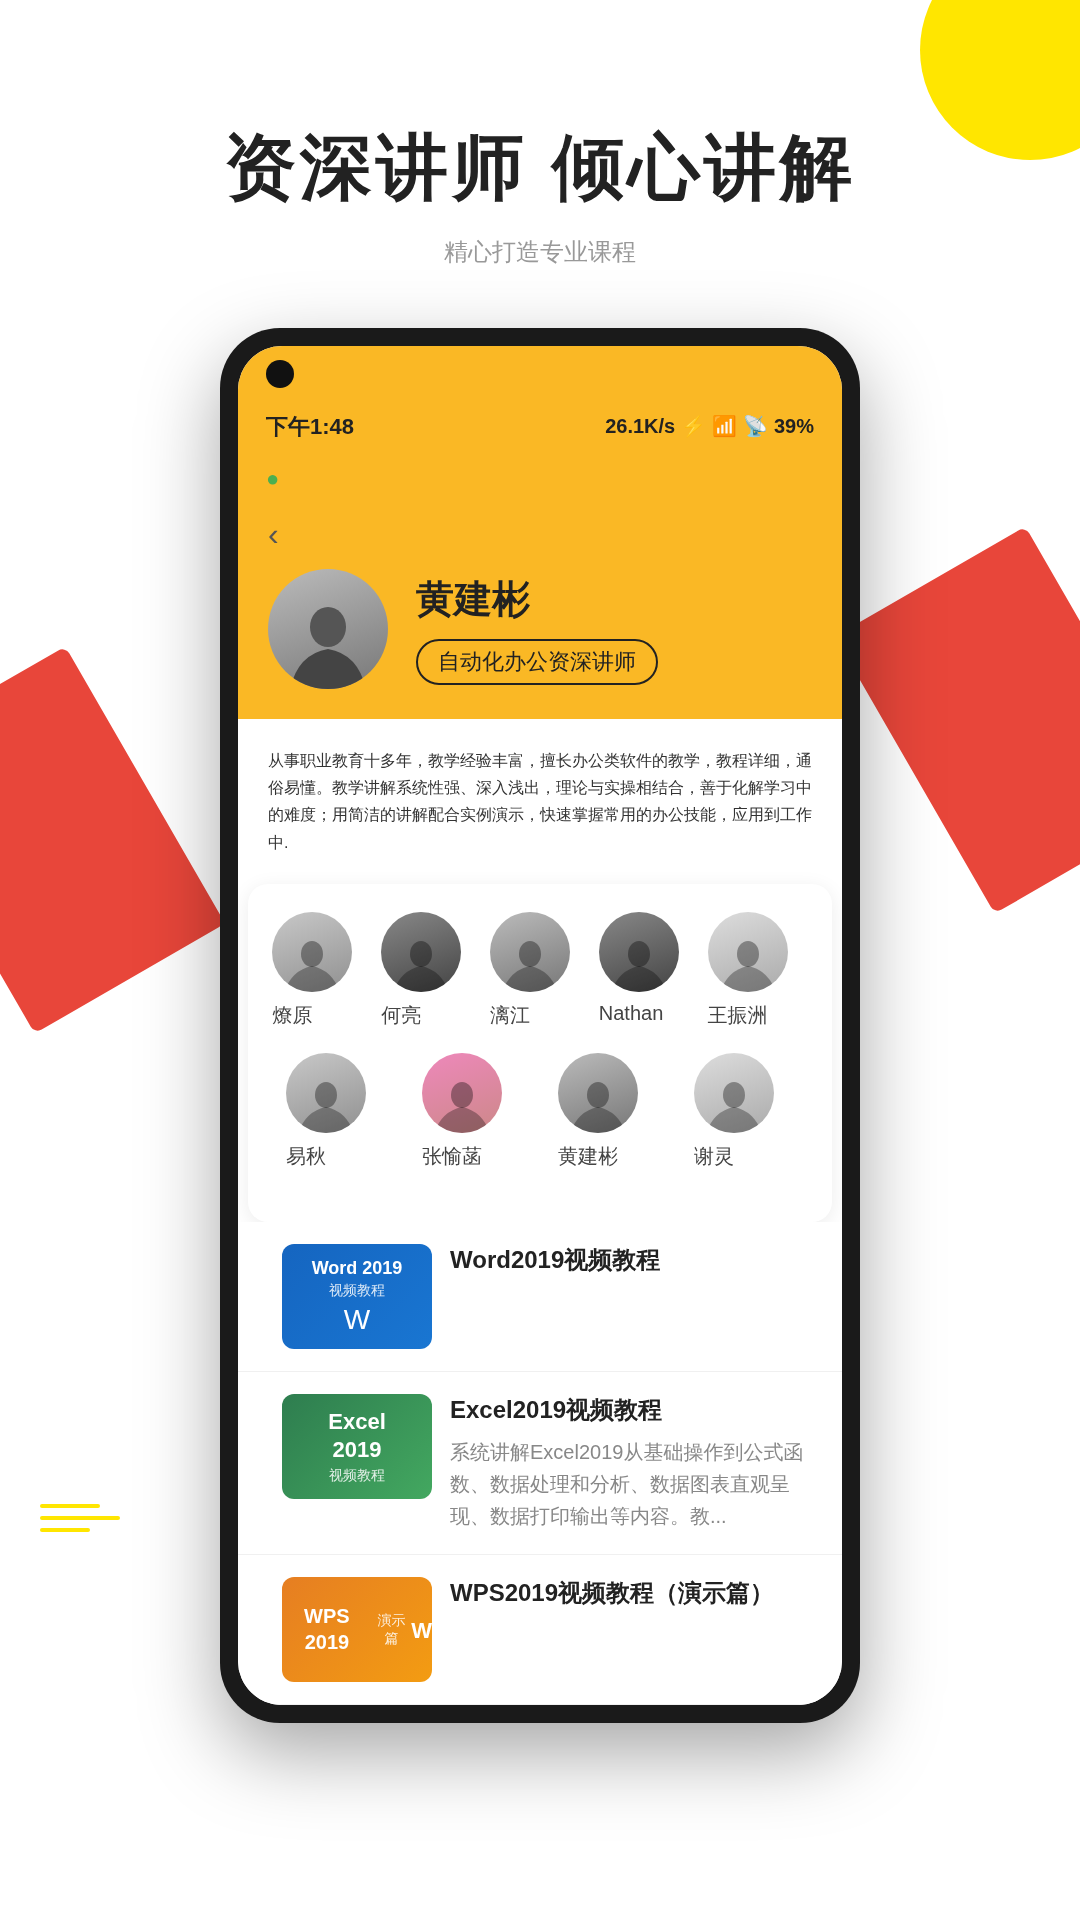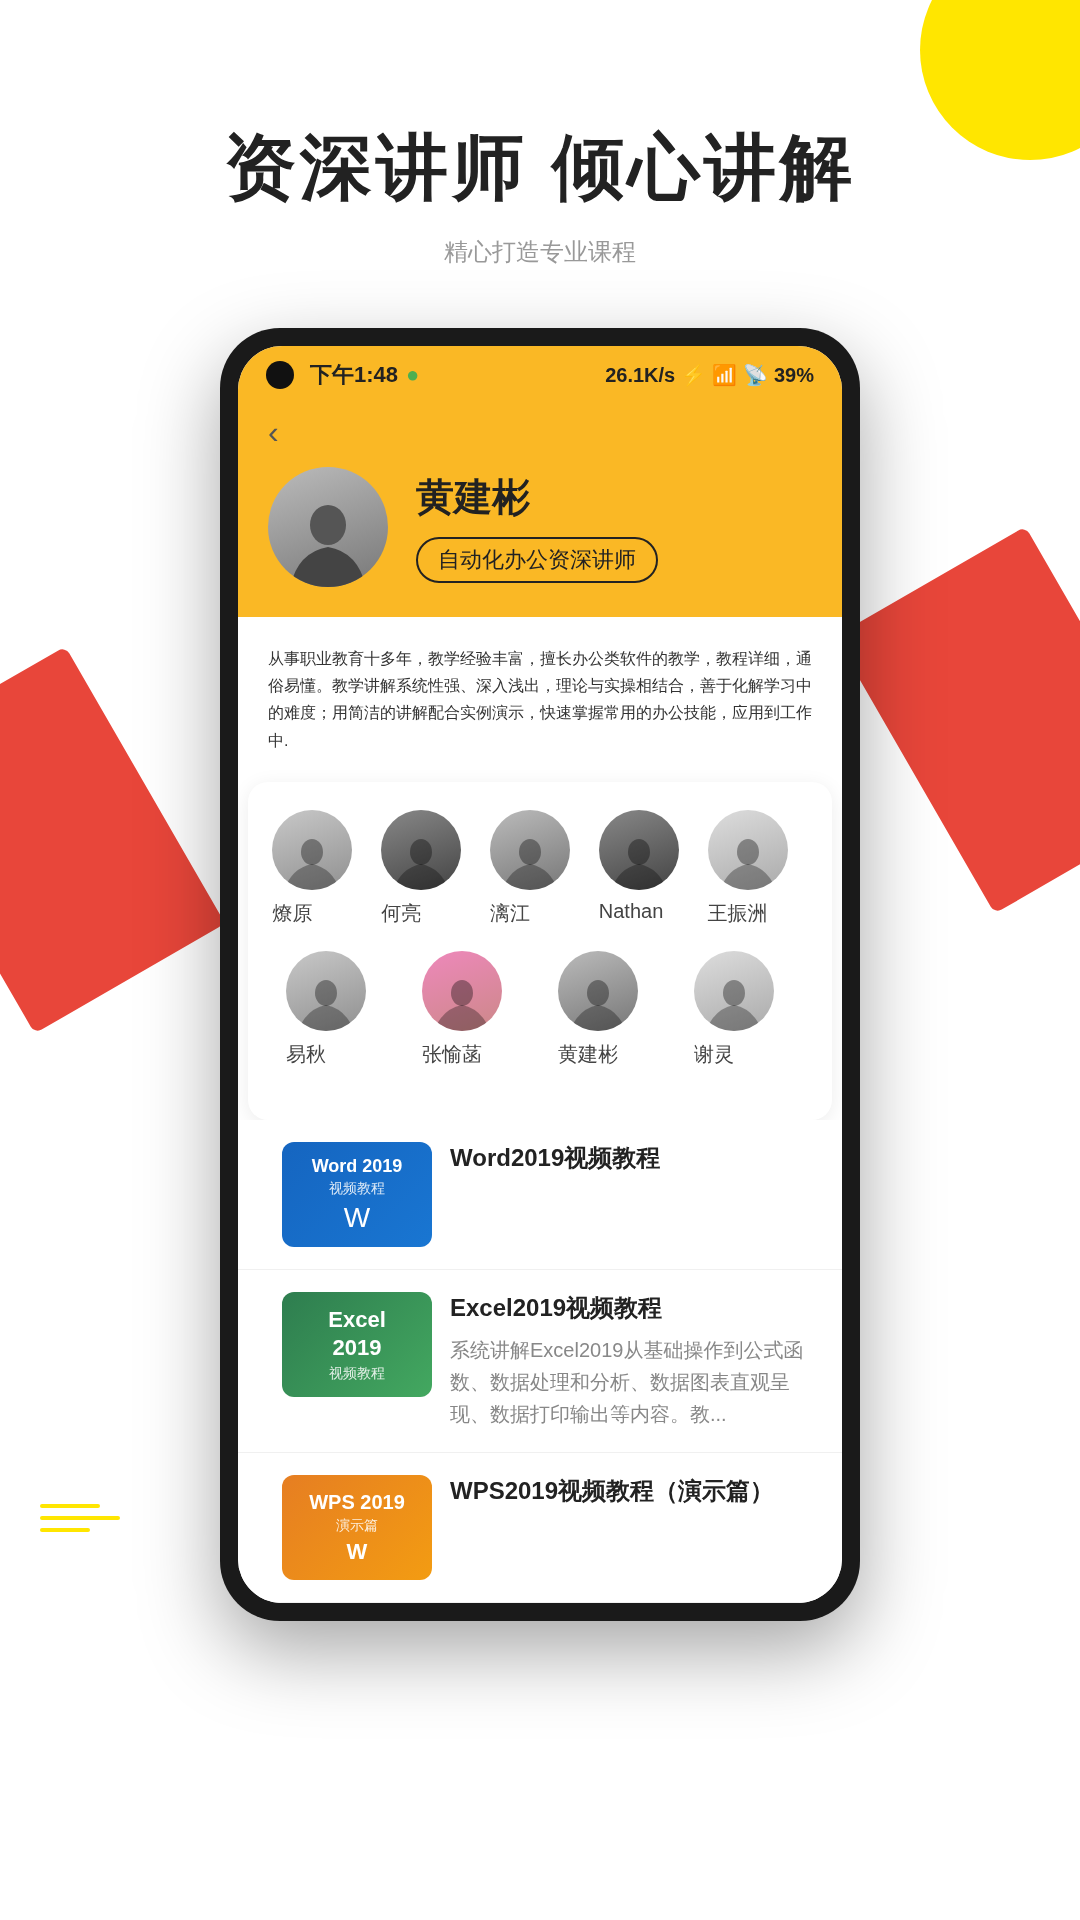--- a/index.html
+++ b/index.html
@@ -103,22 +103,22 @@
       display: flex;
       justify-content: space-between;
       align-items: center;
       padding: 14px 28px 8px 28px;
       font-size: 22px;
       color: #222;
       font-weight: 600;
     }
     .status-bar .left-area {
       display: flex;
-      align-items: center;
-      gap: 8px;
+      gap: 24px;
+      flex-direction: column;
     }
     .camera-notch {
       width: 28px;
       height: 28px;
       background: #111;
       border-radius: 50%;
       margin-right: 8px;
     }
     .status-bar .right-icons {
       display: flex;
@@ -221,21 +221,21 @@
       flex-direction: column;
       align-items: center;
       justify-content: center;
       color: #fff;
     }
     .thumb-wps {
       width: 100%;
       height: 100%;
       background: linear-gradient(135deg, #e67e22, #f39c12);
       display: flex;
-      flex-direction: column;
+      flex-direction: row;
       align-items: center;
       justify-content: center;
       color: #fff;
     }
 
     .thumb-label-main {
       font-size: 20px;
       font-weight: 700;
       line-height: 1.3;
       text-align: center;

